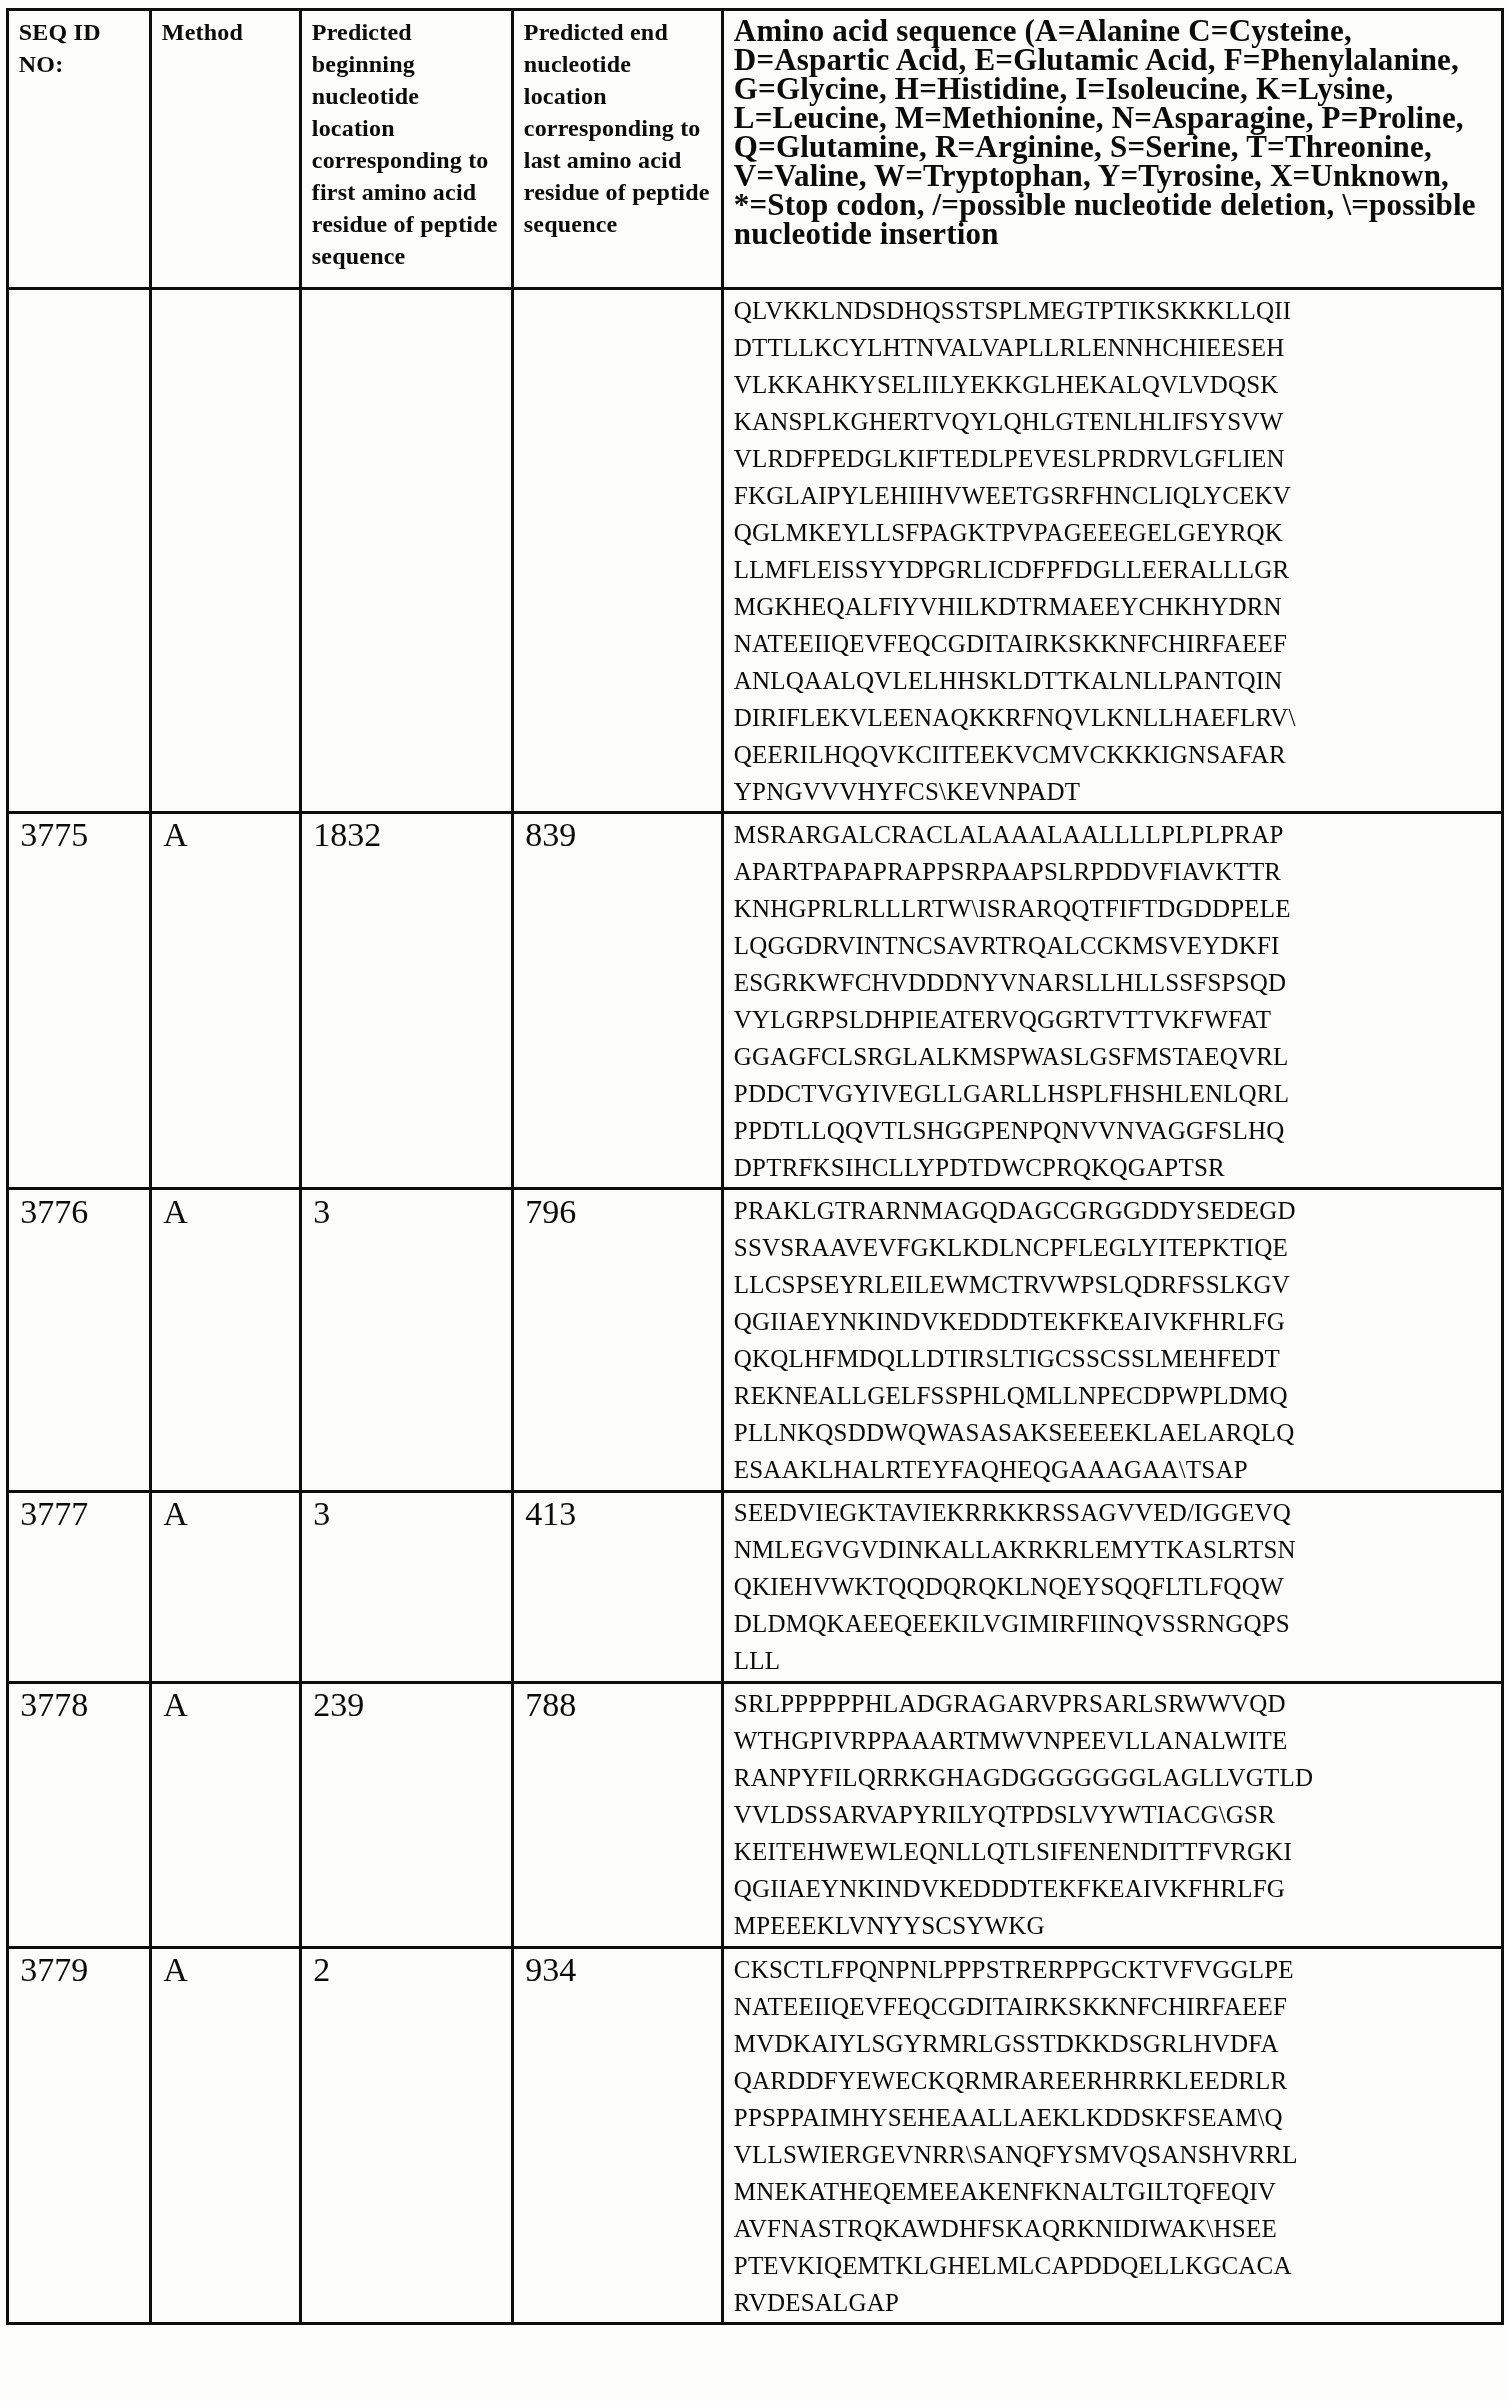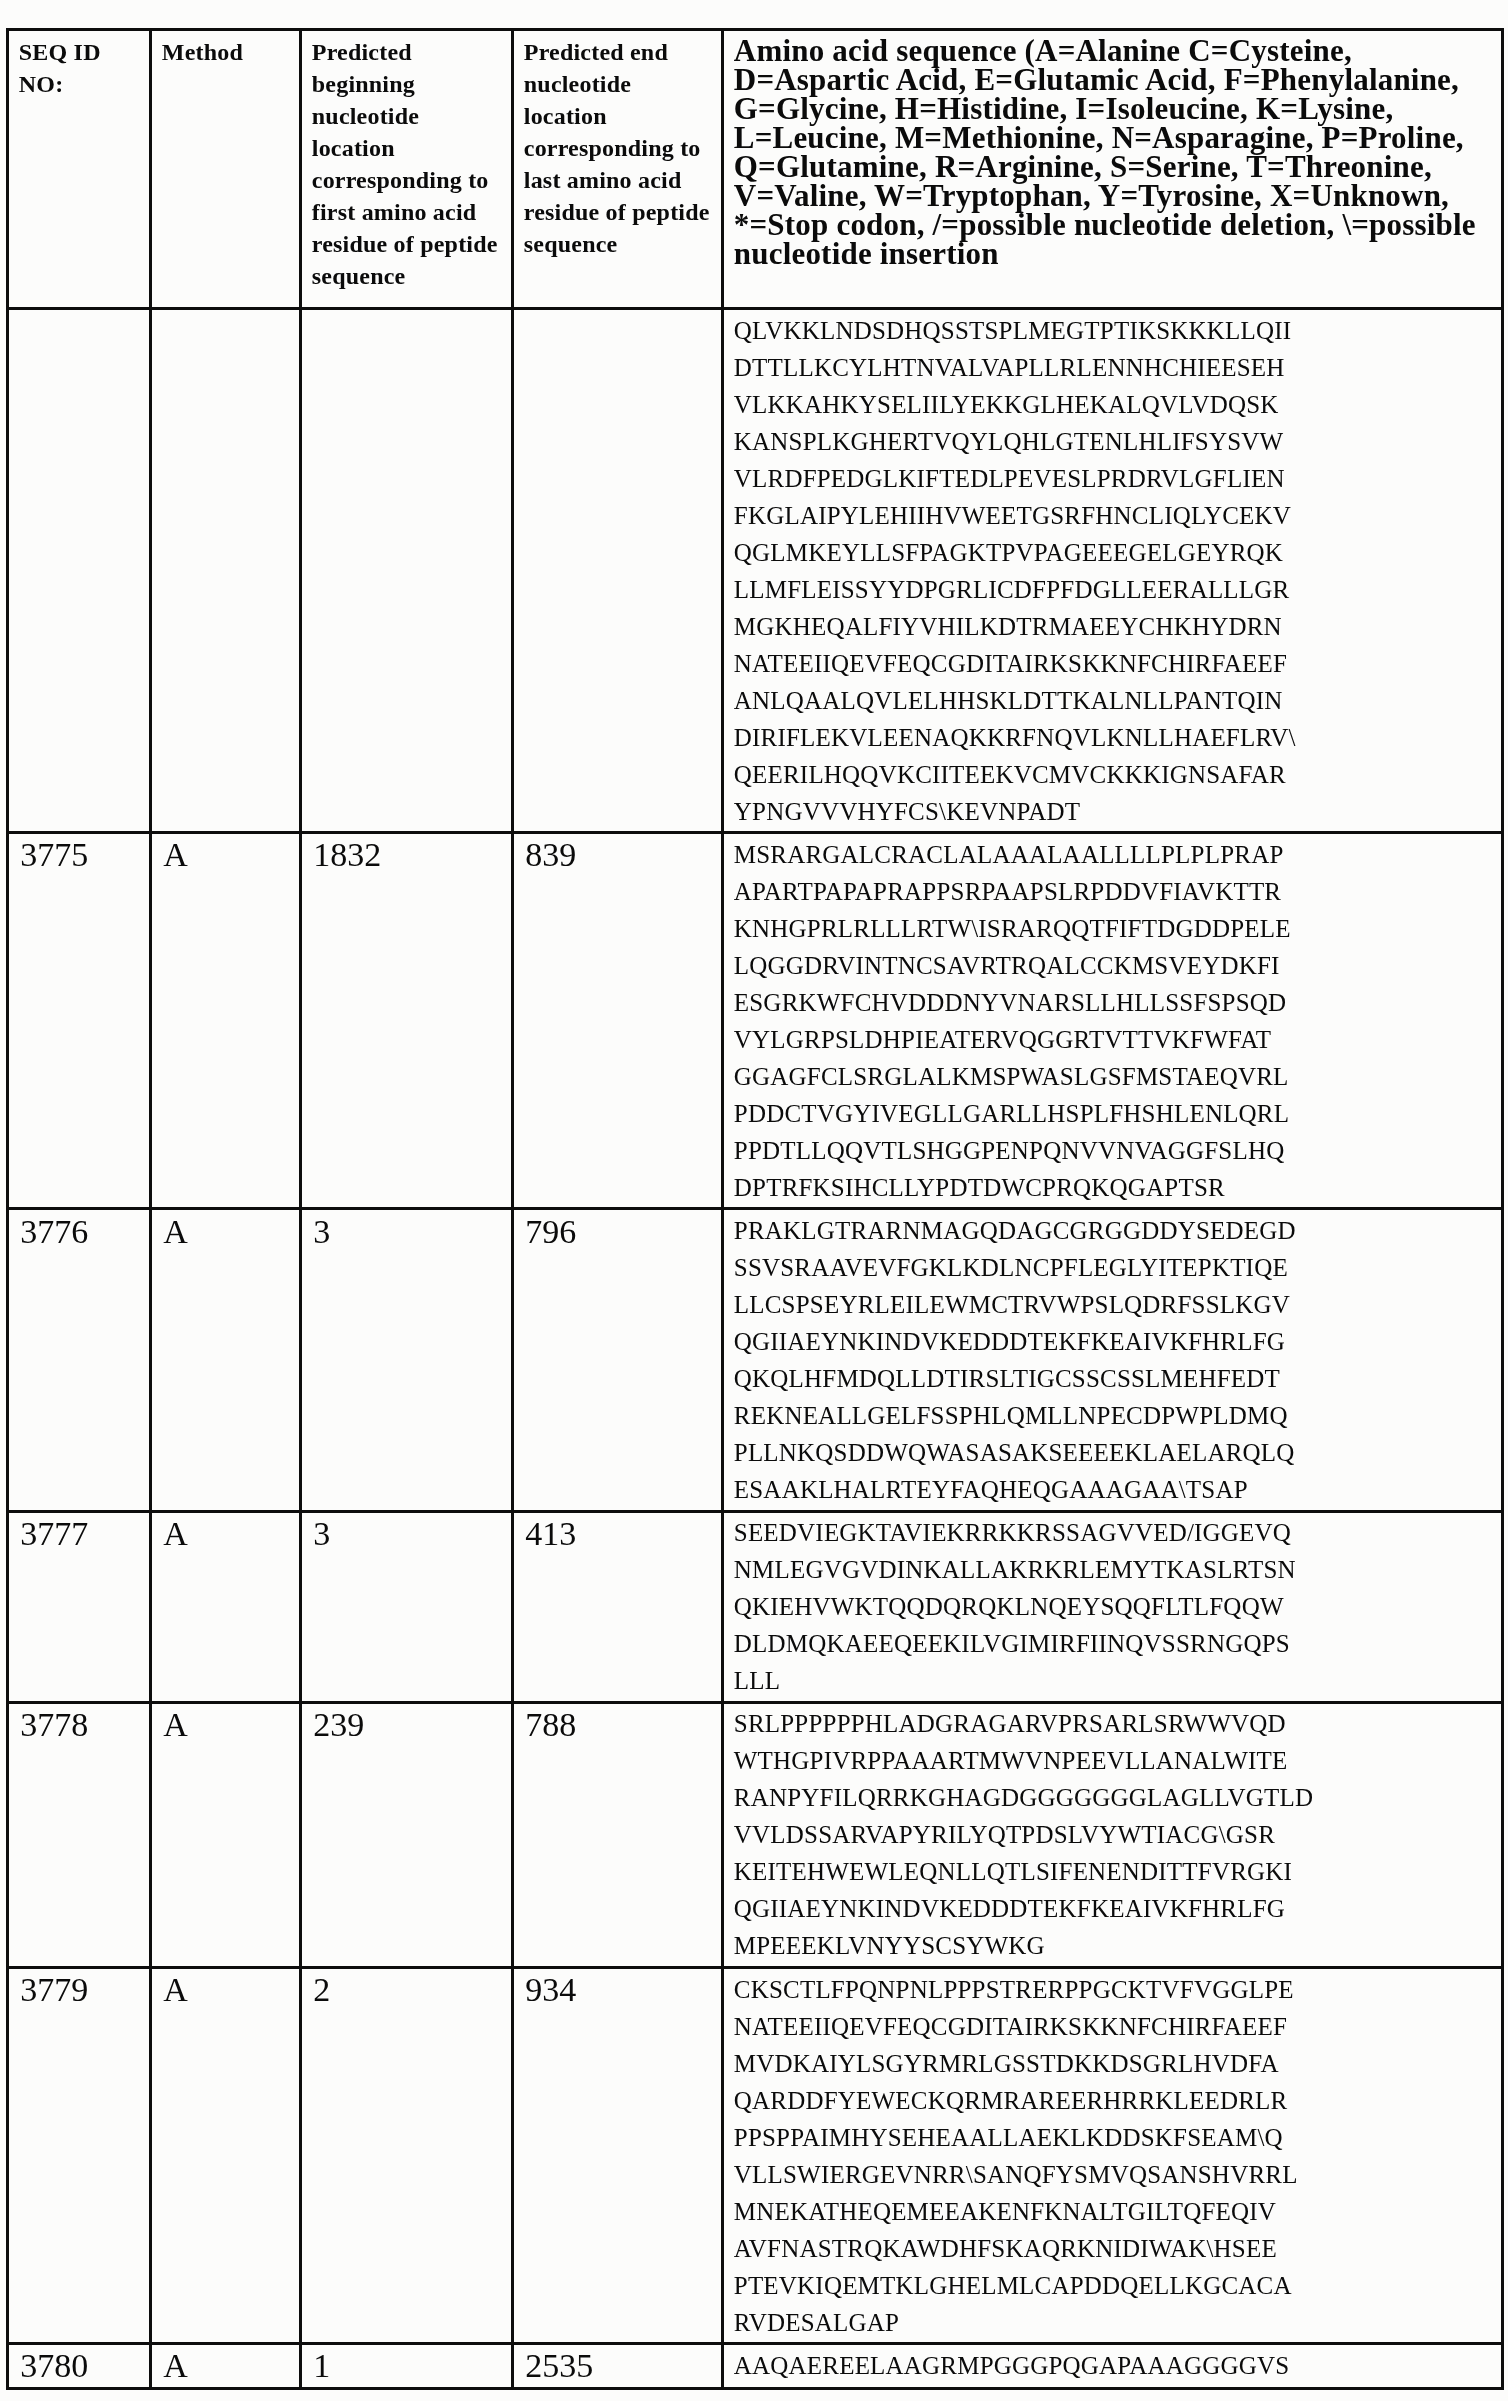--- a/index.html
+++ b/index.html
@@ -9,21 +9,20 @@
     background:#fcfcfb;
     overflow:hidden;
     font-family:"Liberation Serif","DejaVu Serif",serif;
     color:#0b0b0b;
   }
   table.seq-table{
     position:absolute;left:6.3px;top:8px;
     width:1496px;
     border-collapse:collapse;
     table-layout:fixed;
-    margin-top:20px;
   }
   col.c1{width:143px}
   col.c2{width:150px}
   col.c3{width:212px}
   col.c4{width:210px}
   col.c5{width:780px}
   th,td{
     border:3.2px solid #0d0d0d;
     vertical-align:top;
     text-align:left;
@@ -175,25 +174,16 @@
             <div class="seq-line">QARDDFYEWECKQRMRAREERHRRKLEEDRLR</div>
             <div class="seq-line">PPSPPAIMHYSEHEAALLAEKLKDDSKFSEAM\Q</div>
             <div class="seq-line">VLLSWIERGEVNRR\SANQFYSMVQSANSHVRRL</div>
             <div class="seq-line">MNEKATHEQEMEEAKENFKNALTGILTQFEQIV</div>
             <div class="seq-line">AVFNASTRQKAWDHFSKAQRKNIDIWAK\HSEE</div>
             <div class="seq-line">PTEVKIQEMTKLGHELMLCAPDDQELLKGCACA</div>
             <div class="seq-line">RVDESALGAP</div>
           </td>
     </tr>
 
-    <tr class="row-last">
-      <td class="num-cell">3780</td>
-      <td class="num-cell">A</td>
-      <td class="num-cell">1</td>
-      <td class="num-cell">2535</td>
-      <td class="seq-cell">
-            <div class="seq-line">AAQAEREELAAGRMPGGGPQGAPAAAGGGGVS</div>
-          </td>
-    </tr>
   </tbody>
     </table>
 </div>
 
 
 </body></html>

